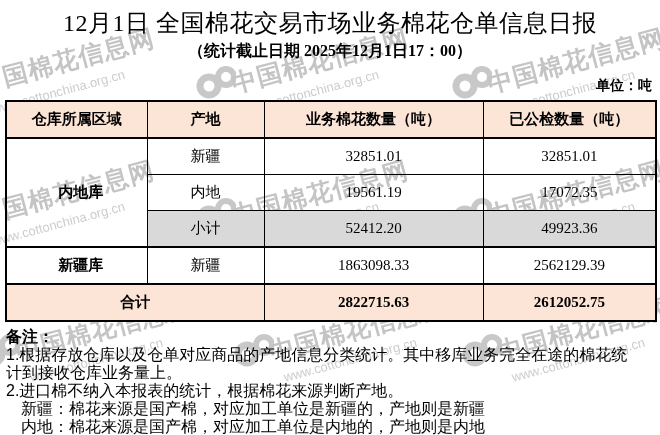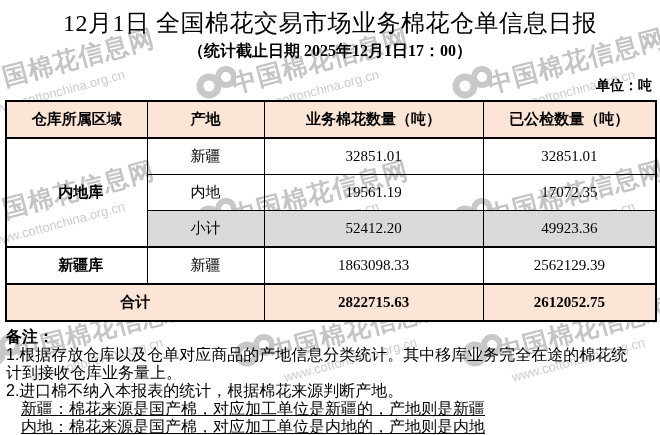--- a/index.html
+++ b/index.html
@@ -51,21 +51,21 @@
   tr.subtotal td{background:#d9d9d9;border-bottom-width:2px;}
   tr.xinjiang td{border-top-width:2px;margin-top:9px;}
   tr.total td{background:#fce4d6;font-weight:bold;border-top-width:2px;}
   
   .notes{
     position:absolute;left:6px;top:328px;width:632px;
     font-family:"Liberation Sans","DejaVu Sans",sans-serif;
     font-size:16px;line-height:18px;
   }
   .notes .label{font-weight:bold;}
-  .note-indent{padding-left:15px;text-decoration:underline;}
+  .note-indent{padding-left:15px;}
 </style>
 </head>
 <body>
 
 <div class="wm-layer">
 
   <div class="wm" style="left:-58px;top:24px">
 
     <div class="wm-name">中国棉花信息网</div>
     <div class="wm-url">www.cottonchina.org.cn</div>

